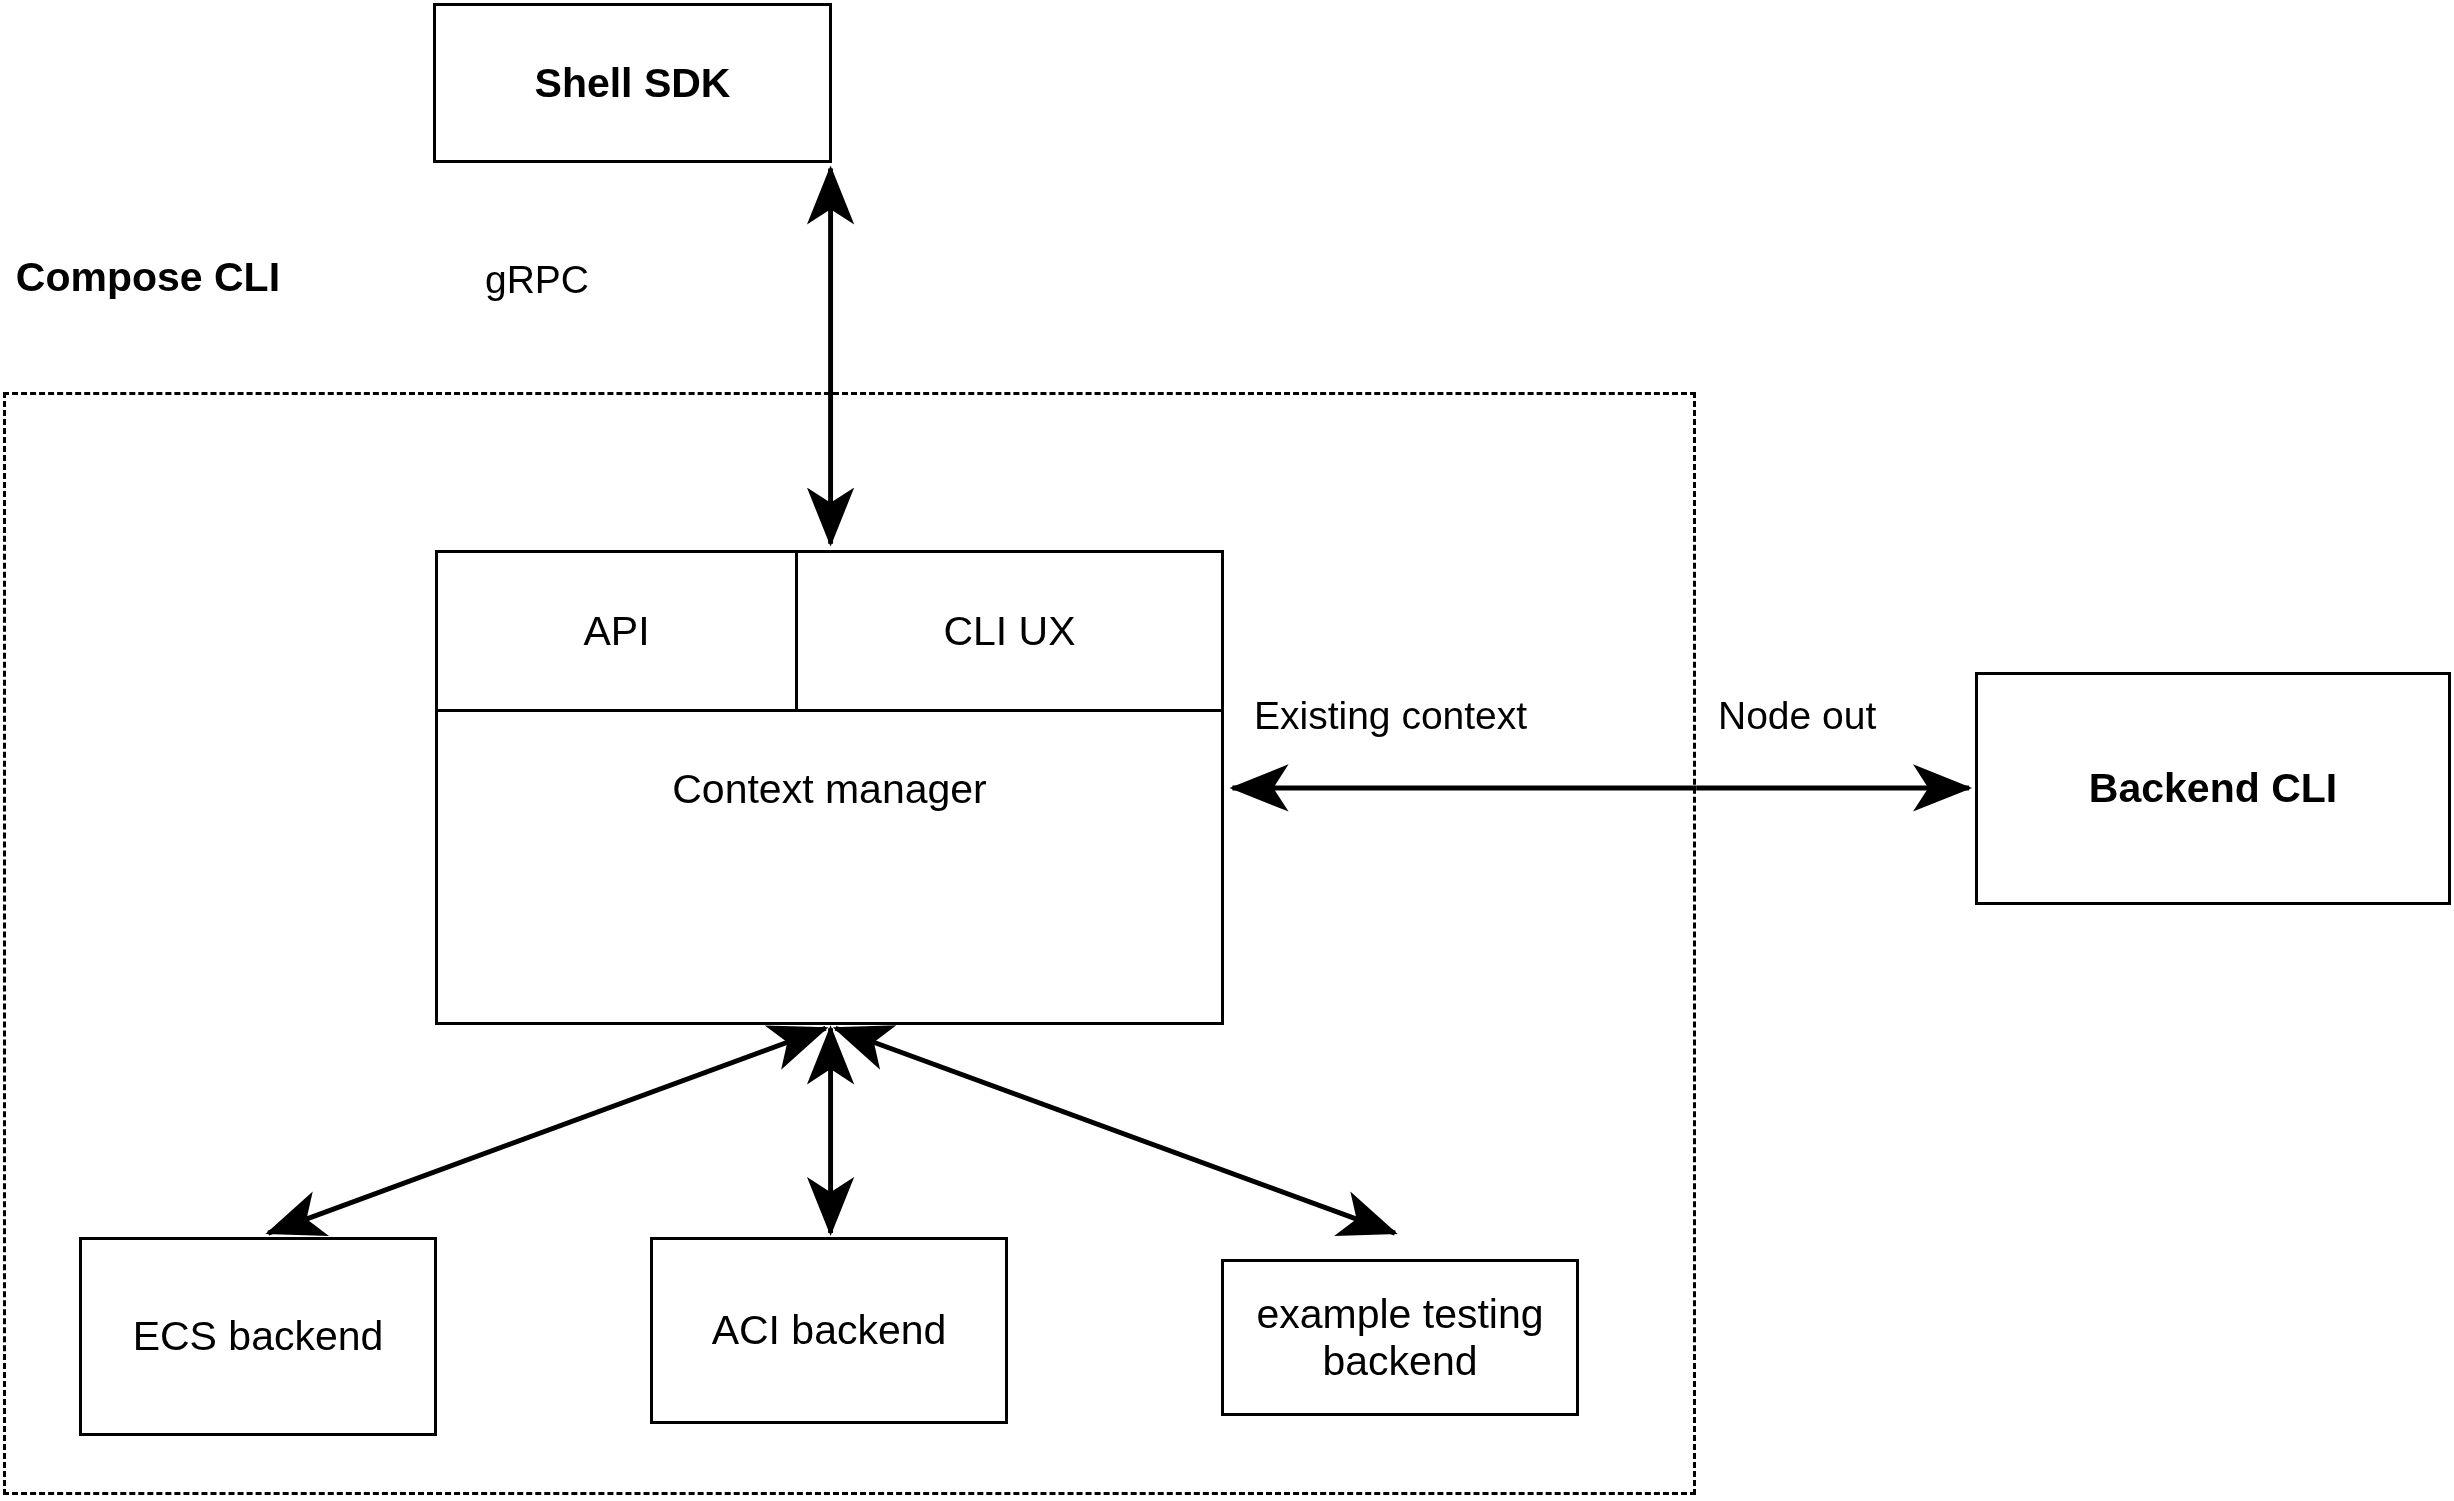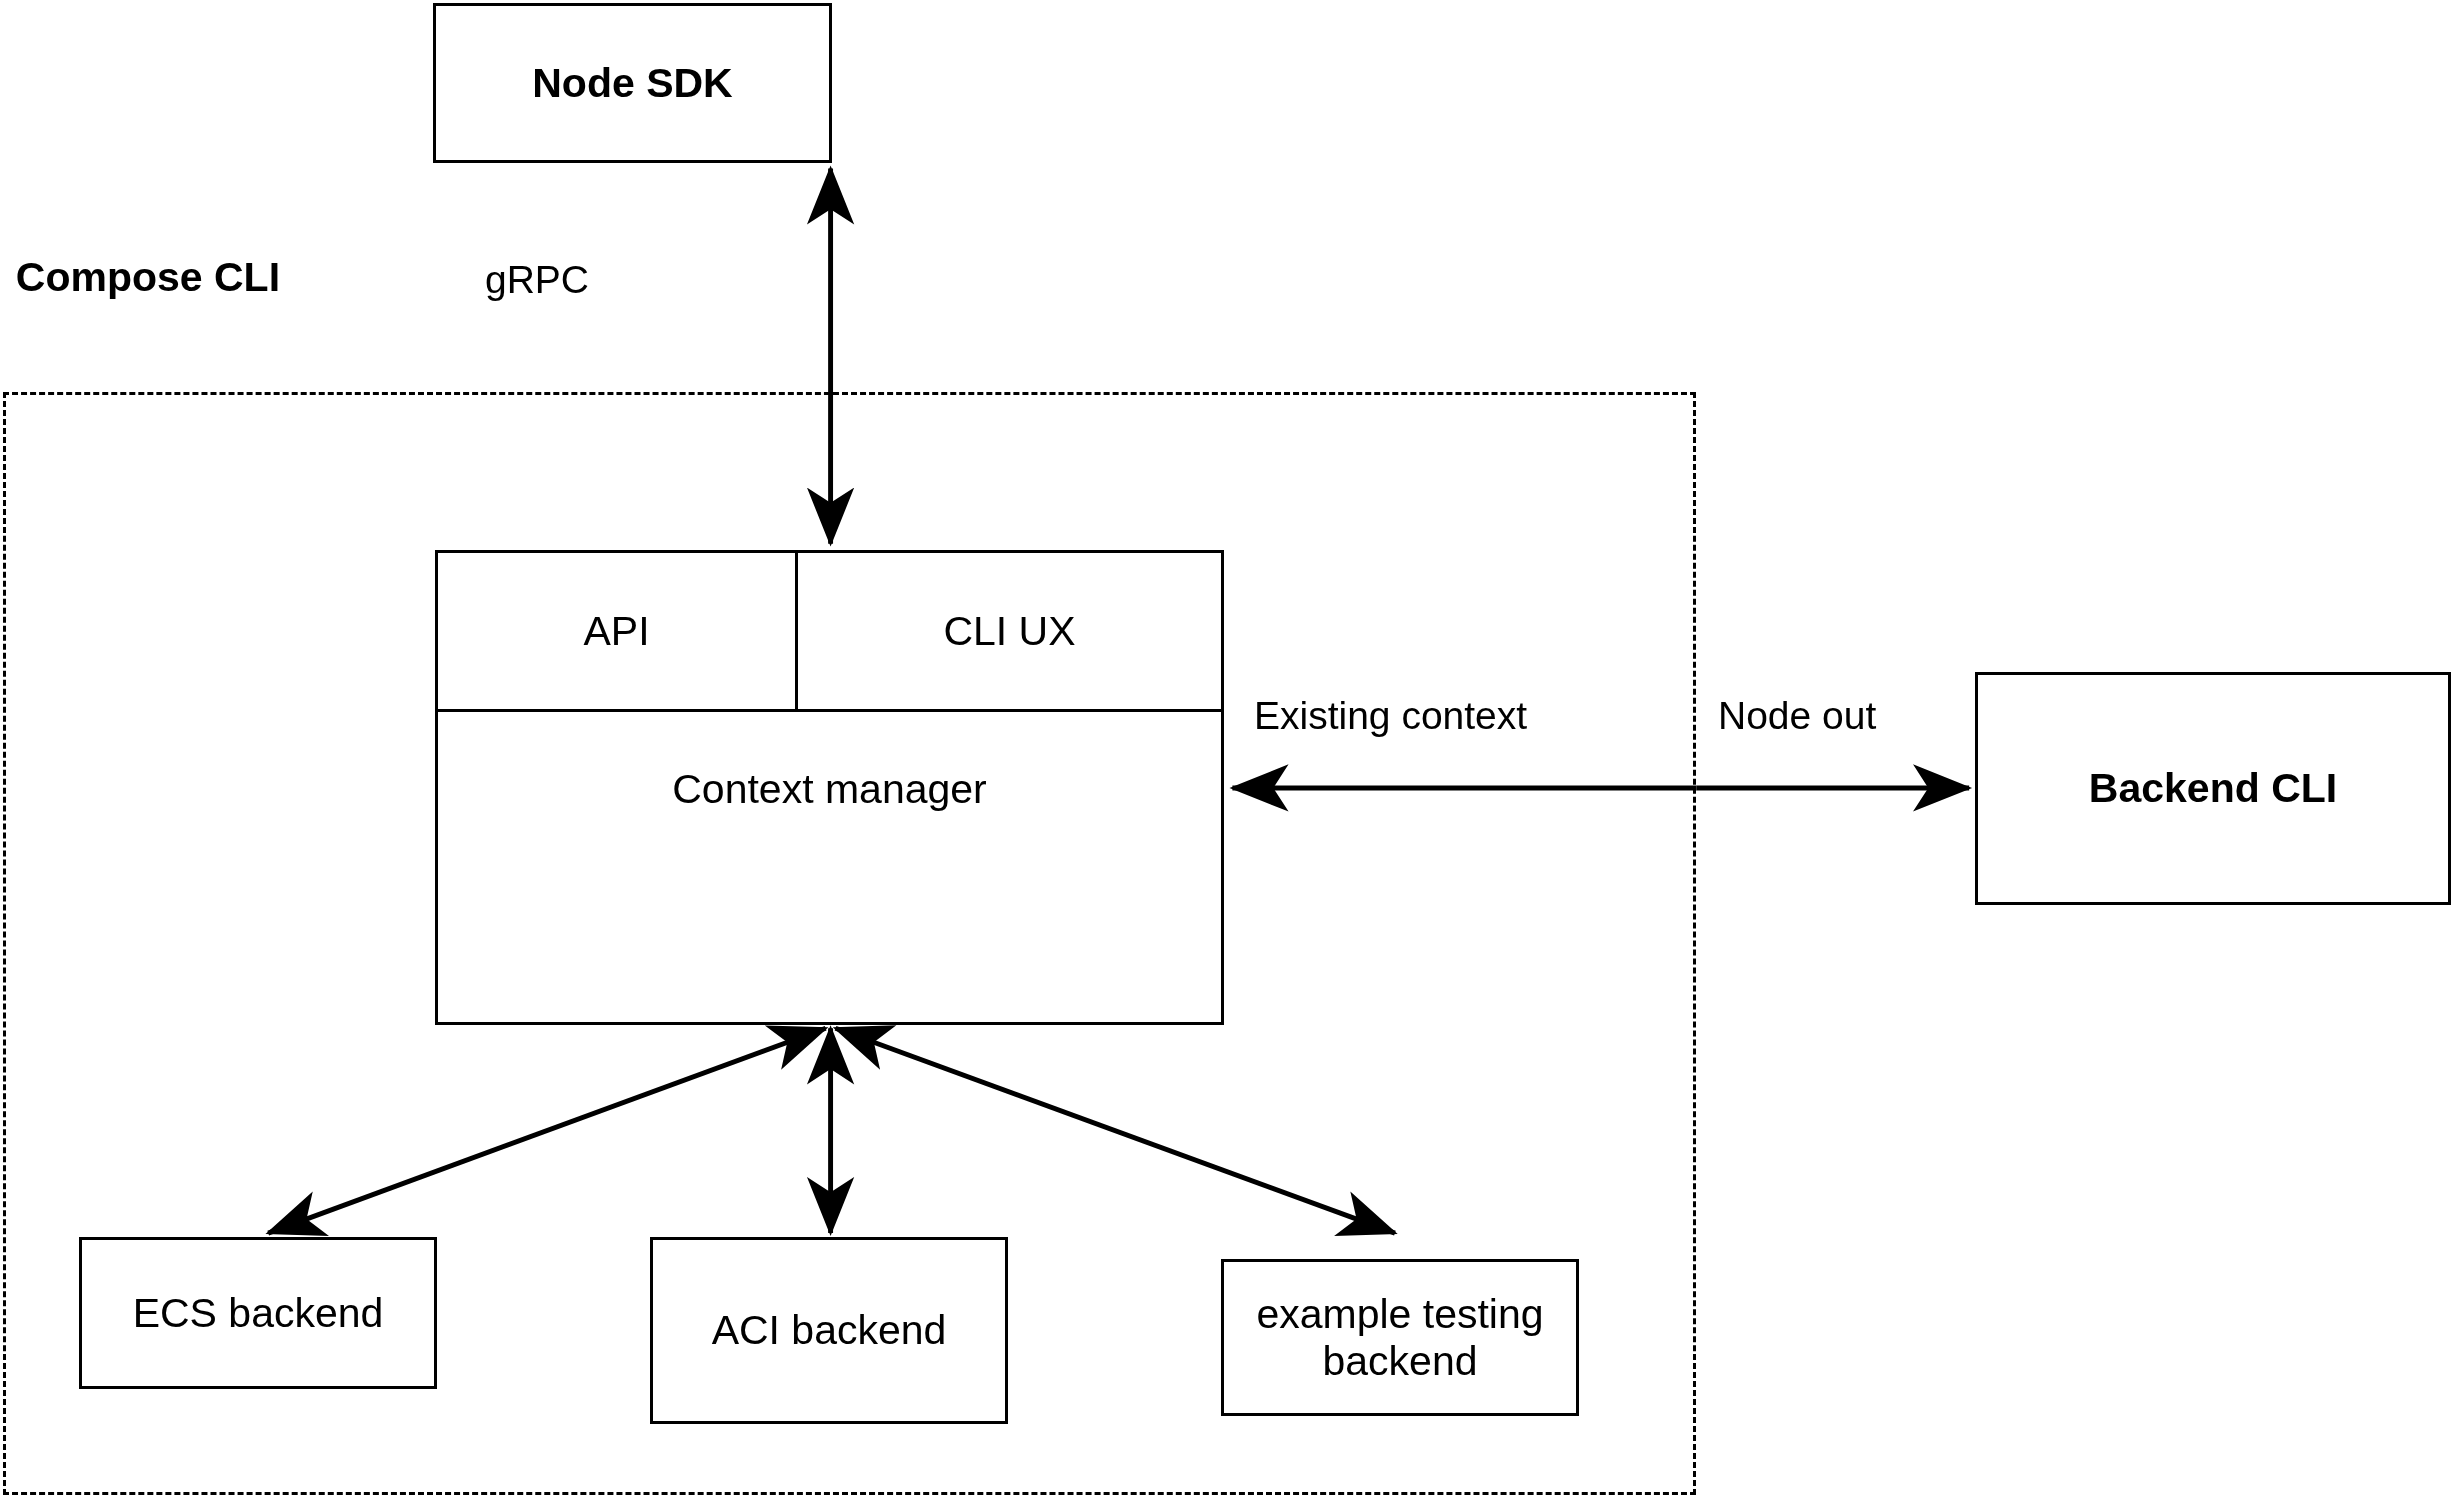--- a/index.html
+++ b/index.html
@@ -140,21 +140,21 @@
       <line x1="843" y1="1044" x2="843" y2="1252" stroke="#000000" stroke-width="5" marker-start="url(#ah-start)" marker-end="url(#ah-end)"></line>
     </g>
 
       example testing backend --&gt;
     <g>
       <line x1="848" y1="1044" x2="1416" y2="1252" stroke="#000000" stroke-width="5" marker-start="url(#ah-start)" marker-end="url(#ah-end)"></line>
     </g>
   </svg>
 
   <div class="box bold-box fs-node" style="left:433px; top:3px; width:399px; height:160px;">
-    <span class="box-label">Node SDK</span>
+    <span class="box-label">Shell SDK</span>
   </div>
 
   <div class="edge-label fs-edge" style="left:485px; top:258px;">gRPC</div>
 
   <div class="stack" style="left:435px; top:550px; width:789px; height:475px;">
 
     <div class="stack-row" style="height:156px;">
       <div class="stack-cell fs-stack">
         <span class="box-label">API</span>
       </div>
@@ -172,21 +172,21 @@
   </div>
 
   <div class="edge-label fs-edge" style="left:1254px; top:694px;">Existing context</div>
 
   <div class="edge-label fs-edge" style="left:1718px; top:694px;">Node out</div>
 
   <div class="box bold-box fs-node" style="left:1975px; top:672px; width:476px; height:233px;">
     <span class="box-label">Backend CLI</span>
   </div>
 
-  <div class="box fs-backend" style="left:79px; top:1237px; width:358px; height:152px;">
+  <div class="box fs-backend" style="left:79px; top:1237px; width:358px; height:199px;">
     <span class="box-label">ECS backend</span>
   </div>
 
   <div class="box fs-backend" style="left:650px; top:1237px; width:358px; height:187px;">
     <span class="box-label">ACI backend</span>
   </div>
 
   <div class="box fs-backend" style="left:1221px; top:1237px; width:358px; height:157px;margin-top:22px;">
     <span class="box-label">
       <span>example testing</span><br>

